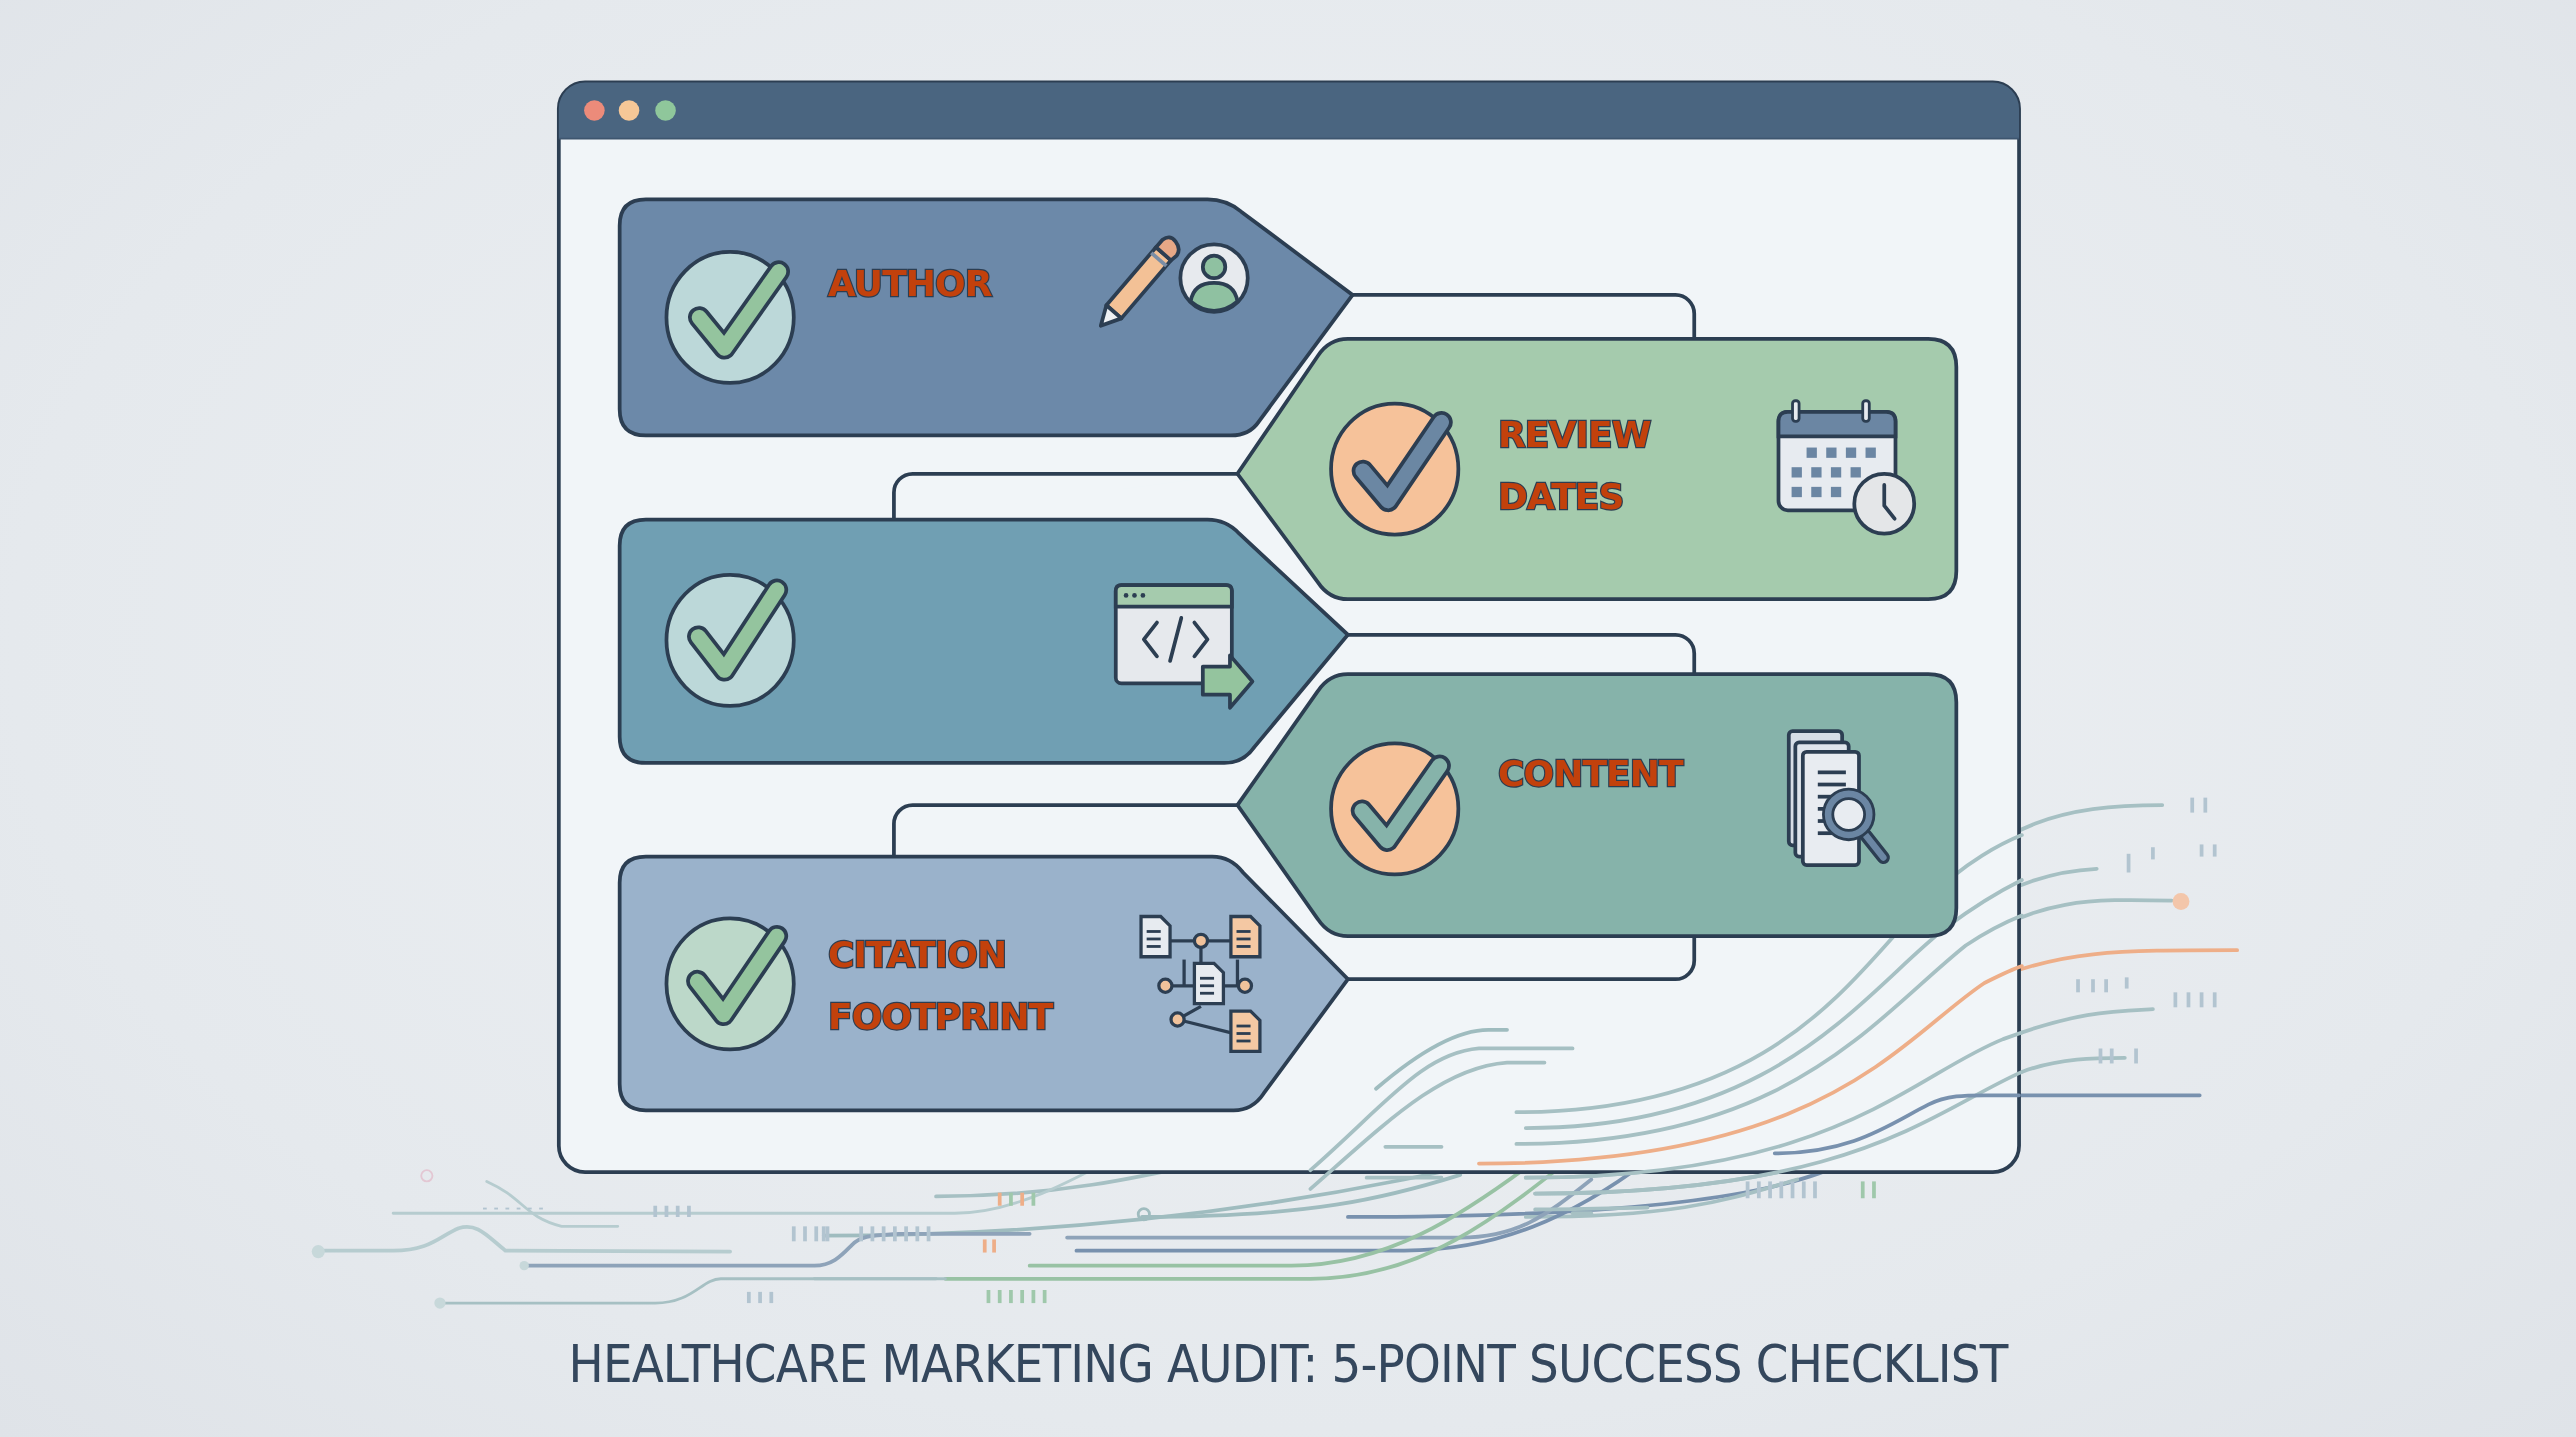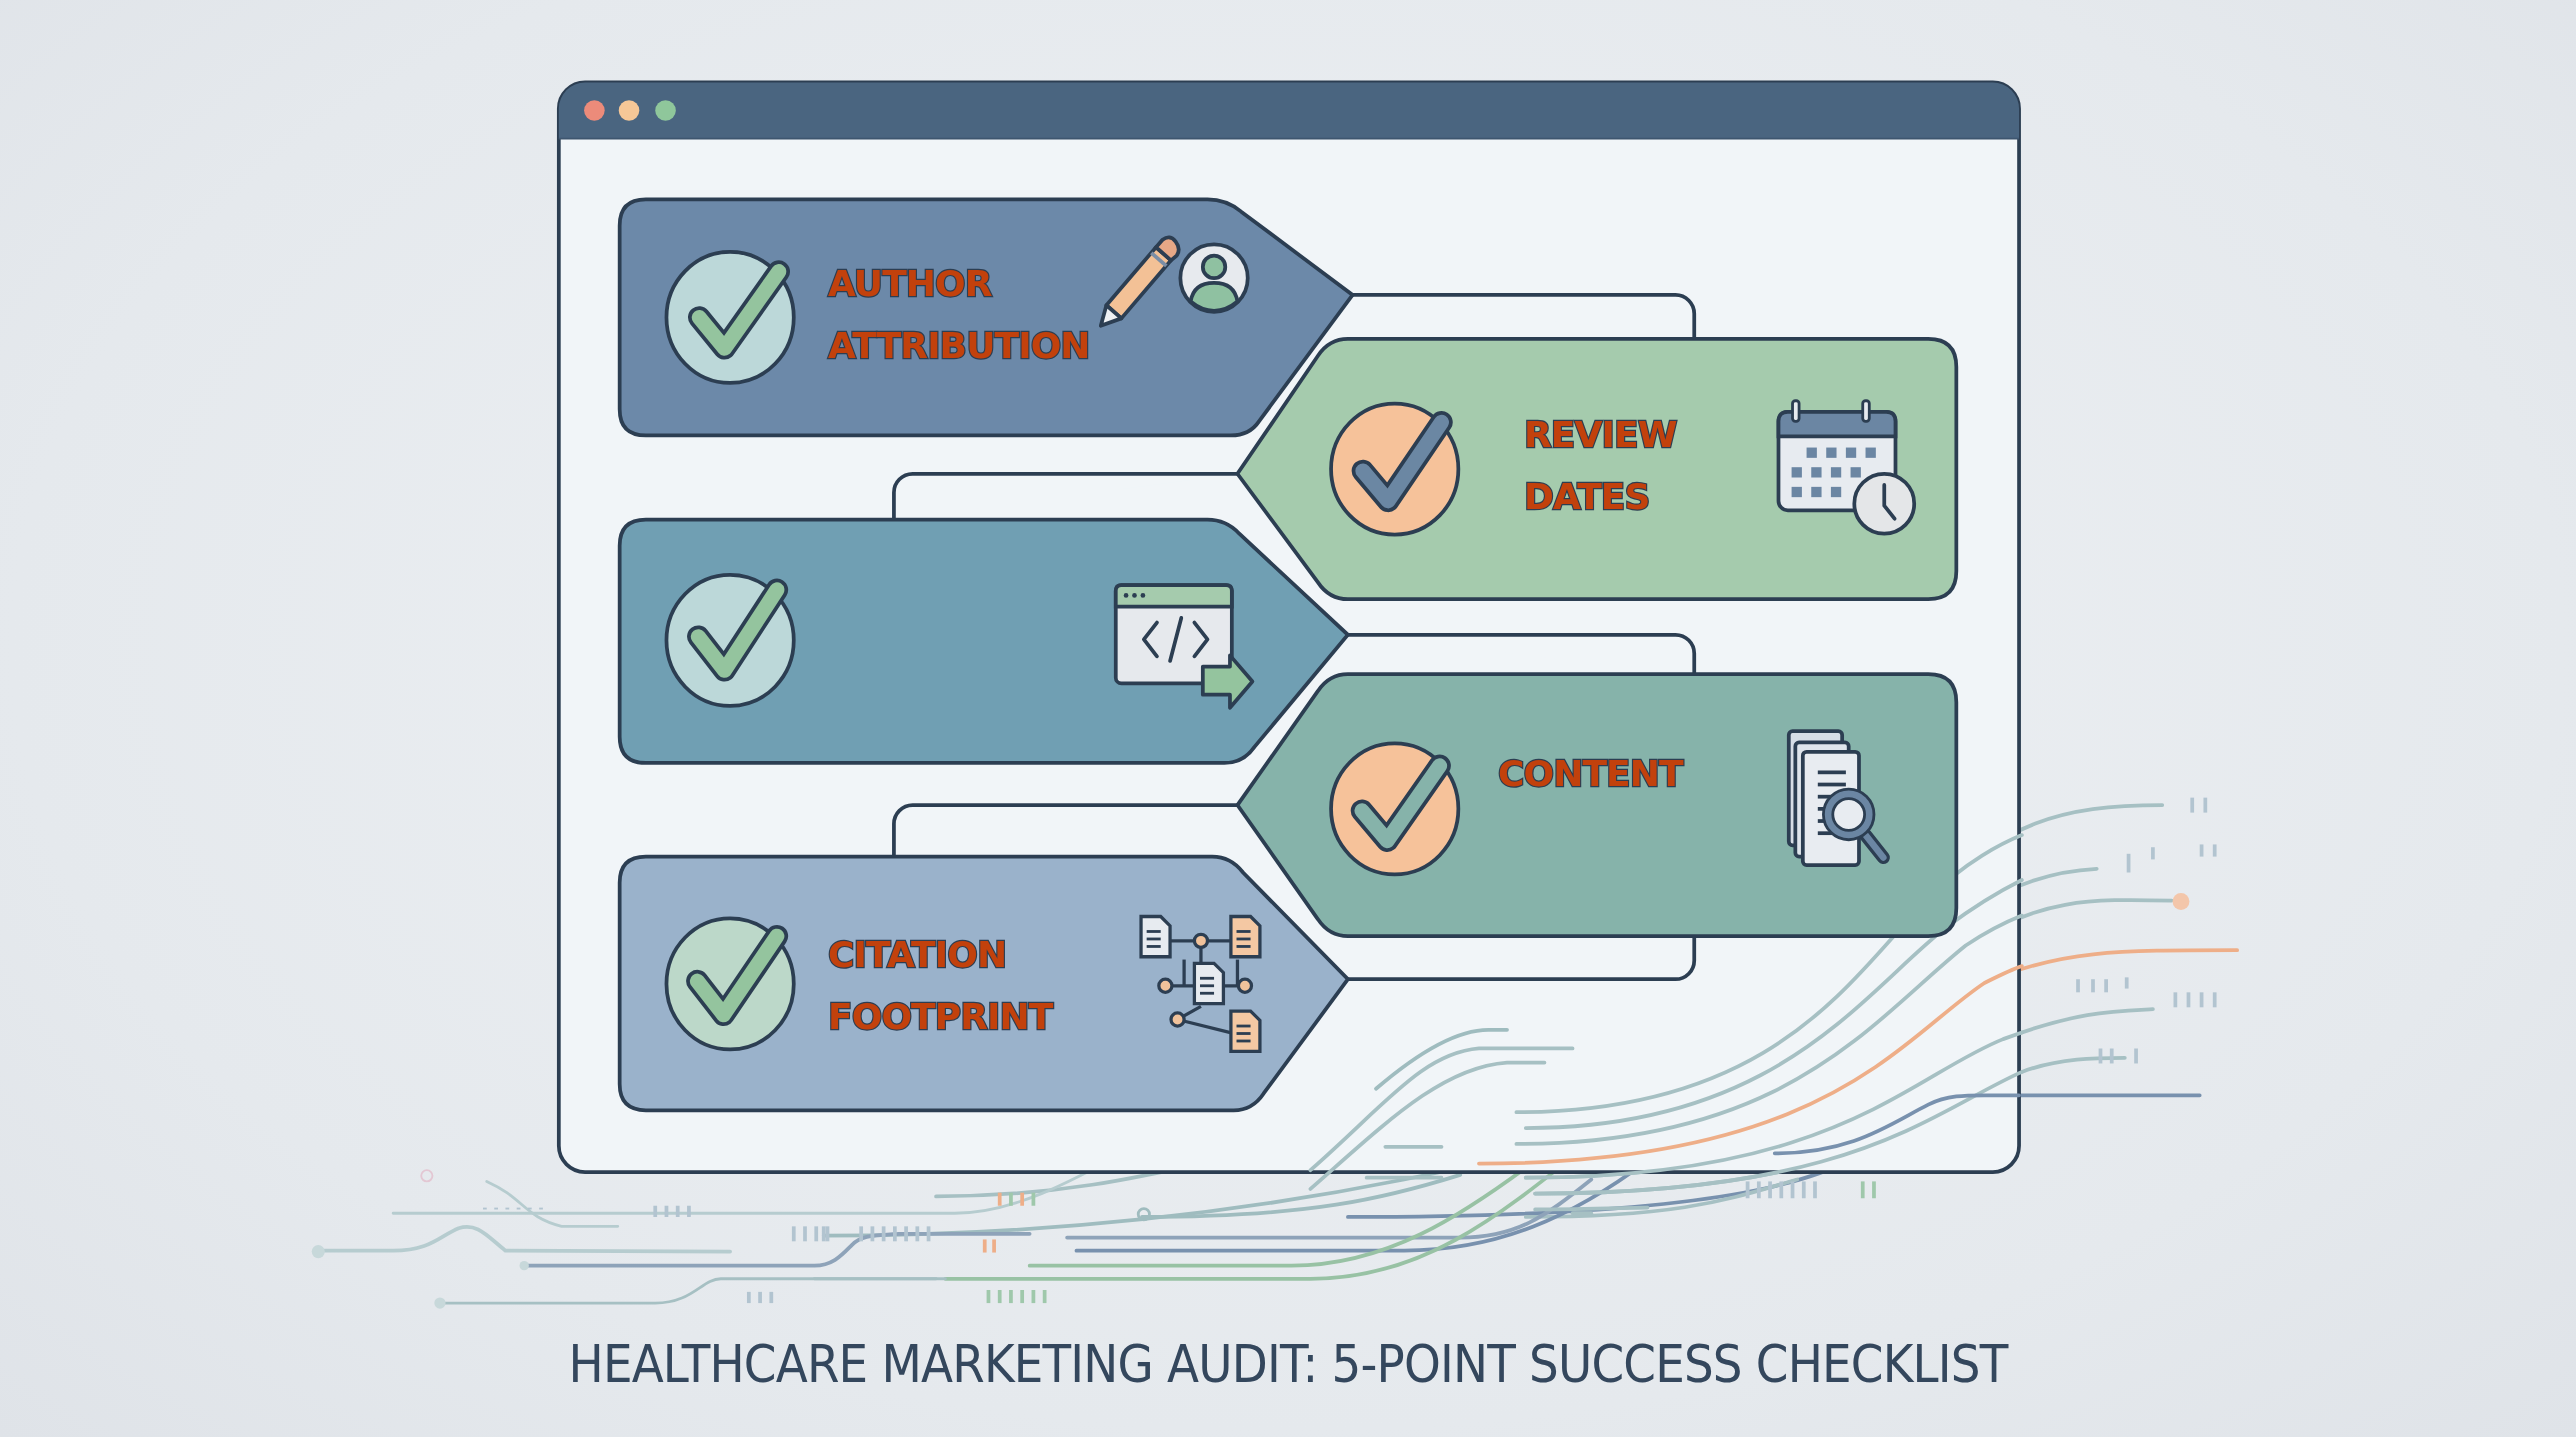--- a/index.html
+++ b/index.html
@@ -358,23 +358,22 @@
         <line x1="1321" y1="1096" x2="1336" y2="1096"></line>
           <line x1="1321" y1="1104" x2="1336" y2="1104"></line>
           <line x1="1321" y1="1112" x2="1336" y2="1112"></line>
       </g>
     </g>
   </g>
 </svg>
 
 <div class="lbl" style="left:828px; top:253px;">
   <span>AUTHOR</span>
-  <span>ATTRIBUTION</span>
-</div>
-<div class="lbl" style="left:1498px; top:404px;margin-left:26px;">
+</div>
+<div class="lbl" style="left:1498px; top:404px;">
   <span>REVIEW</span>
   <span>DATES</span>
 </div>
 <div class="lbl" style="left:828px; top:578px;">
 </div>
 <div class="lbl" style="left:1498px; top:743px;">
   <span>CONTENT</span>
 </div>
 <div class="lbl" style="left:828px; top:924px;">
   <span>CITATION</span>

